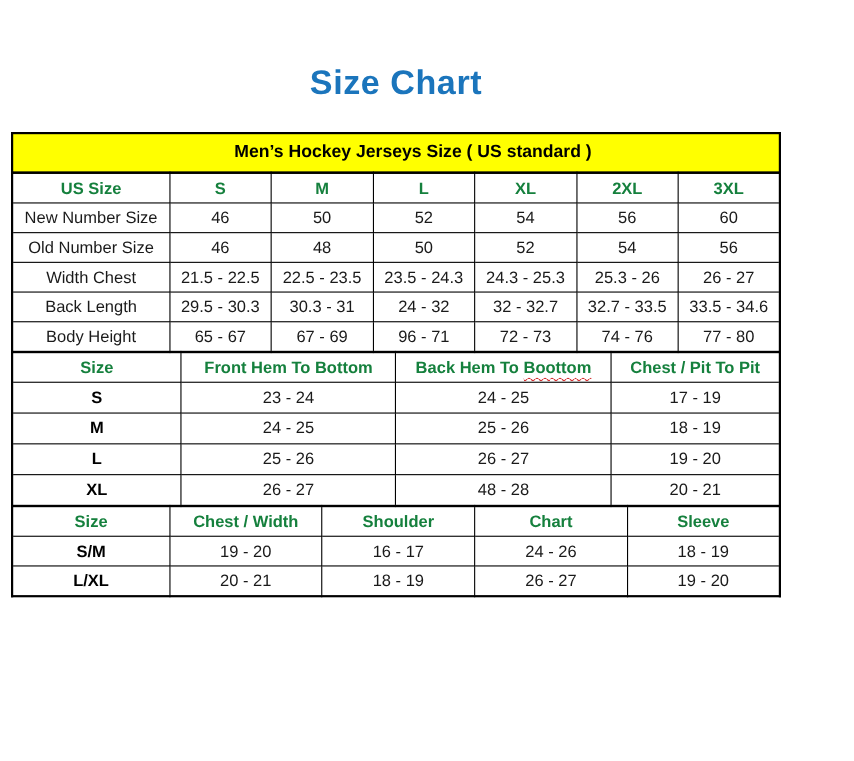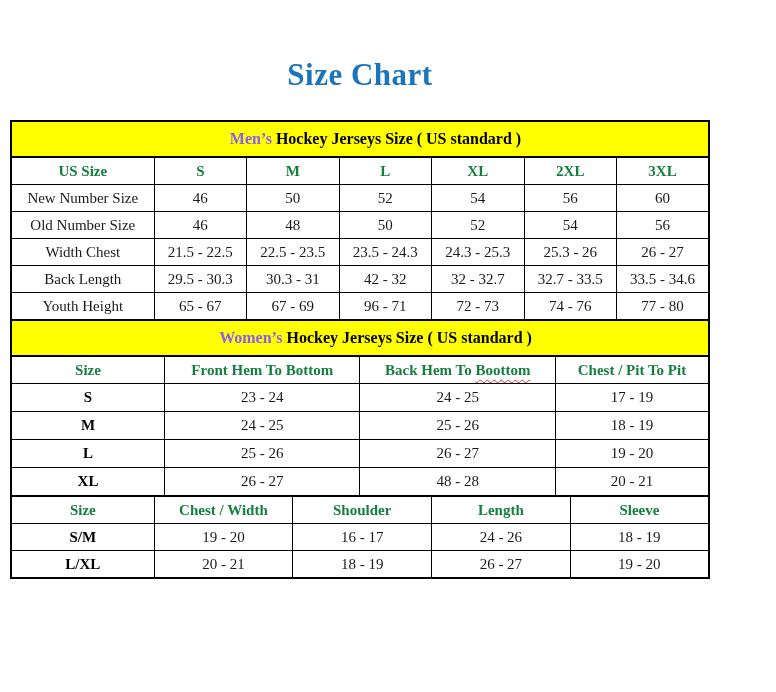--- a/index.html
+++ b/index.html
@@ -2,21 +2,21 @@
 <html><head>
 <meta charset="utf-8">
 <style>
   html, body { margin: 0; padding: 0; background: #ffffff; }
   .page {
     position: relative;
     width: 720px;
     height: 692px;
     background: #ffffff;
     overflow: hidden;
-    font-family: Liberation Serif, serif;
+    font-family: Liberation Sans, sans-serif;
   }
   .title {
     margin: 56px 0 0 0;
     text-align: center;
     font-size: 31px;
     line-height: 38px;
     font-weight: bold;
     color: #1B75BC;
     letter-spacing: 0.5px;
   }
@@ -26,21 +26,21 @@
     border: 2px solid #000000;
     background: #FFFF00;
     height: 38px;
     line-height: 34px;
     text-align: center;
     font-size: 16px;
     font-weight: bold;
     color: #000000;
     white-space: nowrap;
   }
-  .band .hl { color: #8b5cf6; padding-left: 31px; }
+  .band .hl { color: #000000; padding-left: 31px; }
   .stack-up { margin-top: -2px; }
   table {
     width: 100%;
     border-collapse: collapse;
     table-layout: fixed;
     border: 2px solid #000000;
   }
   th, td {
     border: 1.5px solid #000000;
     text-align: center;
@@ -117,41 +117,37 @@
           <td>22.5 - 23.5</td>
           <td>23.5 - 24.3</td>
           <td>24.3 - 25.3</td>
           <td>25.3 - 26</td>
           <td>26 - 27</td>
         </tr>
         <tr>
           <td>Back Length</td>
           <td>29.5 - 30.3</td>
           <td>30.3 - 31</td>
-          <td>42 - 32</td>
+          <td>24 - 32</td>
           <td>32 - 32.7</td>
           <td>32.7 - 33.5</td>
           <td>33.5 - 34.6</td>
         </tr>
         <tr>
-          <td>Youth Height</td>
+          <td>Body Height</td>
           <td>65 - 67</td>
           <td>67 - 69</td>
           <td>96 - 71</td>
           <td>72 - 73</td>
           <td>74 - 76</td>
           <td>77 - 80</td>
         </tr>
       </tbody>
     </table>
 
-    <div class="band stack-up">
-      <span class="hl">Women’s</span>
-      <span>Hockey Jerseys Size ( US standard )</span>
-    </div>
     <table class="stack-up w-tbl">
       <colgroup>
         <col style="width:22%">
         <col style="width:28%">
         <col style="width:28%">
         <col style="width:22%">
       </colgroup>
       <thead>
         <tr>
           <th>Size</th>
@@ -194,21 +190,21 @@
     <table class="stack-up">
       <colgroup>
         <col style="width:20.5%">
         <col span="4">
       </colgroup>
       <thead>
         <tr>
           <th>Size</th>
           <th>Chest / Width</th>
           <th>Shoulder</th>
-          <th>Length</th>
+          <th>Chart</th>
           <th>Sleeve</th>
         </tr>
       </thead>
       <tbody>
         <tr>
           <td class="bold-label">S/M</td>
           <td>19 - 20</td>
           <td>16 - 17</td>
           <td>24 - 26</td>
           <td>18 - 19</td>

